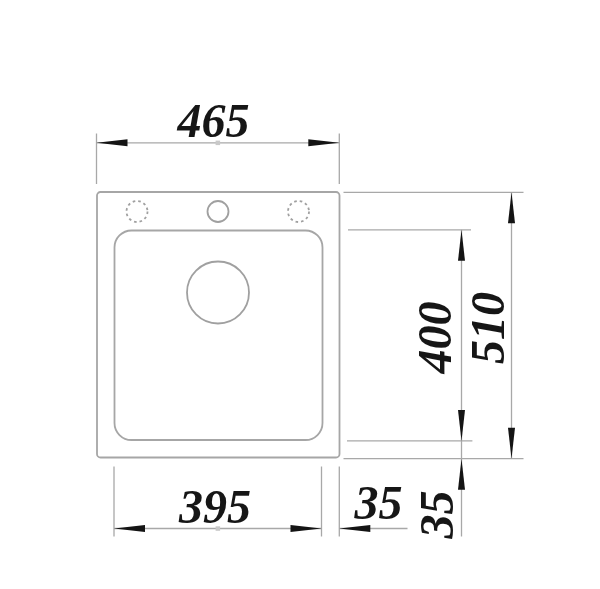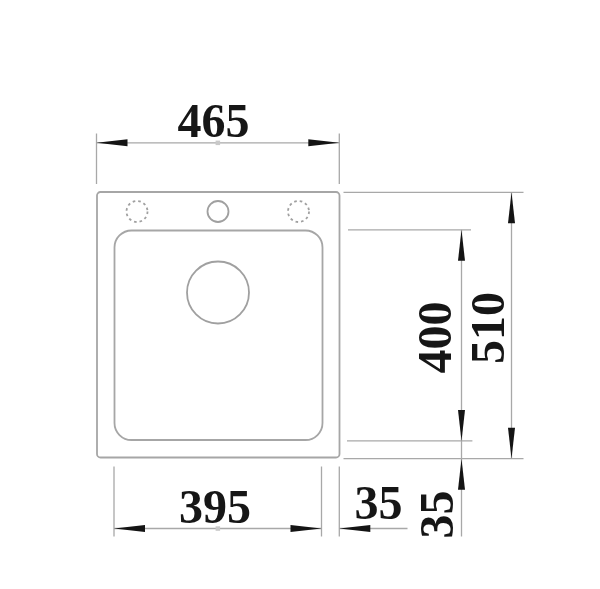--- a/index.html
+++ b/index.html
@@ -1,16 +1,16 @@
 <!DOCTYPE html>
 <html><head>
 <meta charset="utf-8">
 <style>
   html,body{margin:0;padding:0;background:#ffffff;}
-  .wrap{width:526px;height:589px;position:relative;background:#c4b5fd;overflow:hidden;}
+  .wrap{width:526px;height:589px;position:relative;background:#c4b5fd;overflow:hidden;font-style:italic;}
   svg{display:block;filter:blur(0.45px);}
   text{font-family:"Liberation Serif", serif;font-weight:bold;fill:#161616;}
 </style>
 </head>
 <body>
 <div class="wrap">
 <svg width="600" height="589" viewBox="0 0 600 589" xmlns="http://www.w3.org/2000/svg">
 
   <rect x="0" y="0" width="600" height="589" fill="#ffffff"></rect>
 

